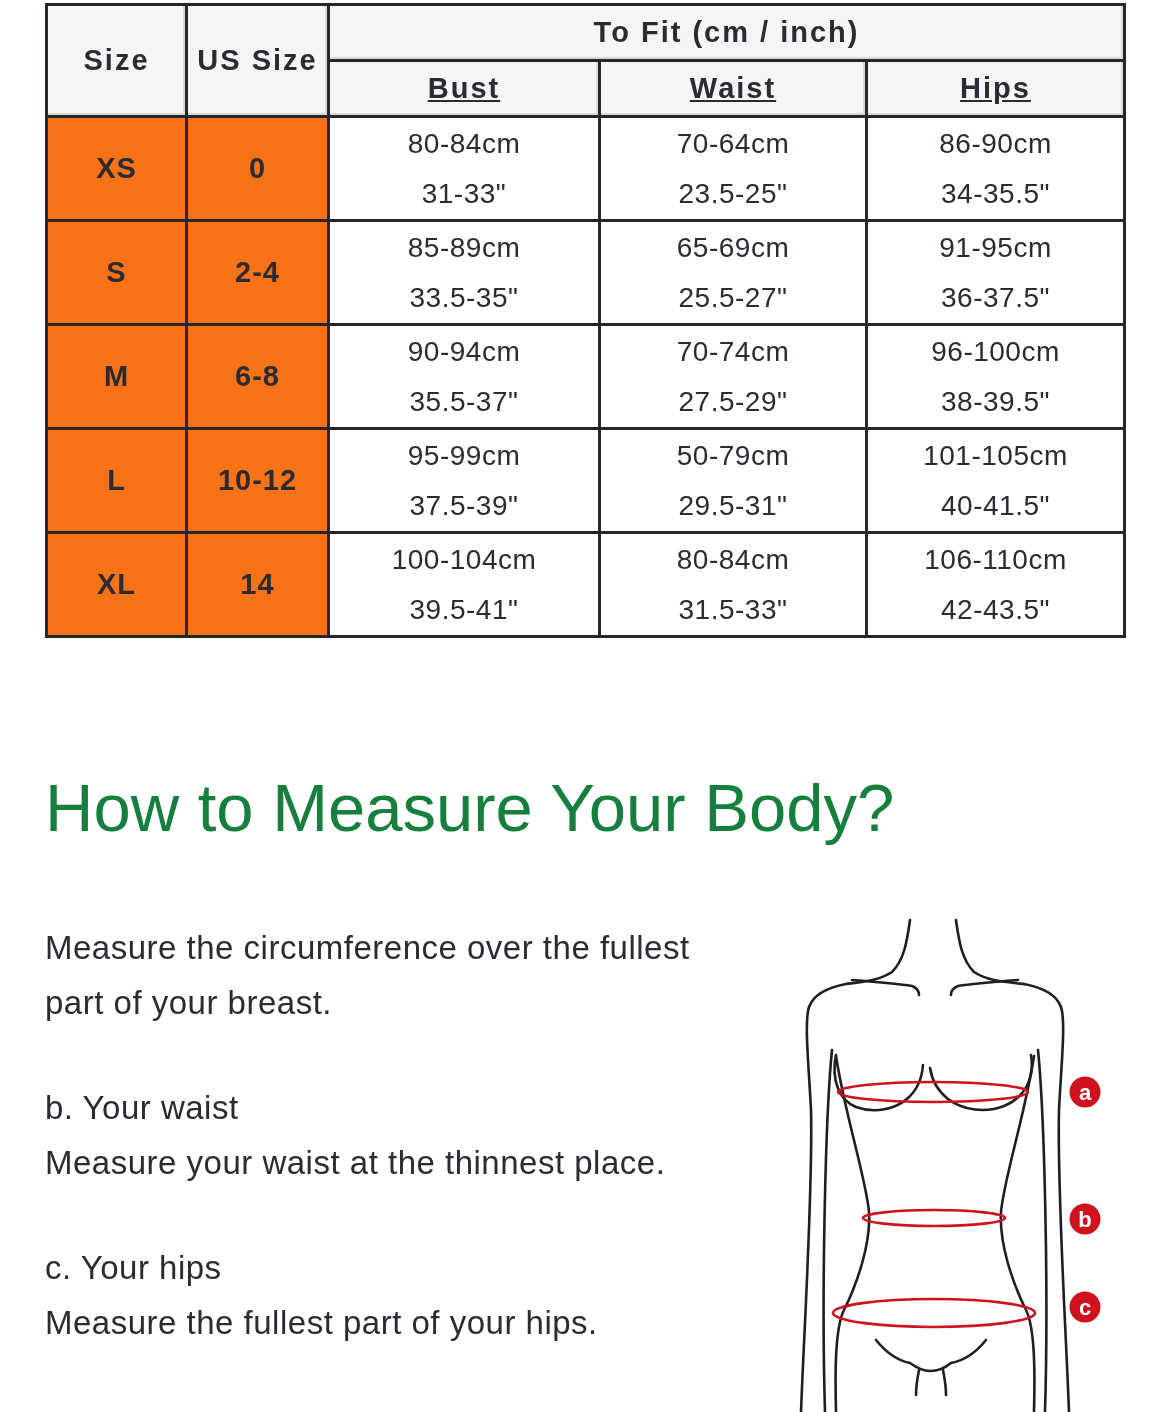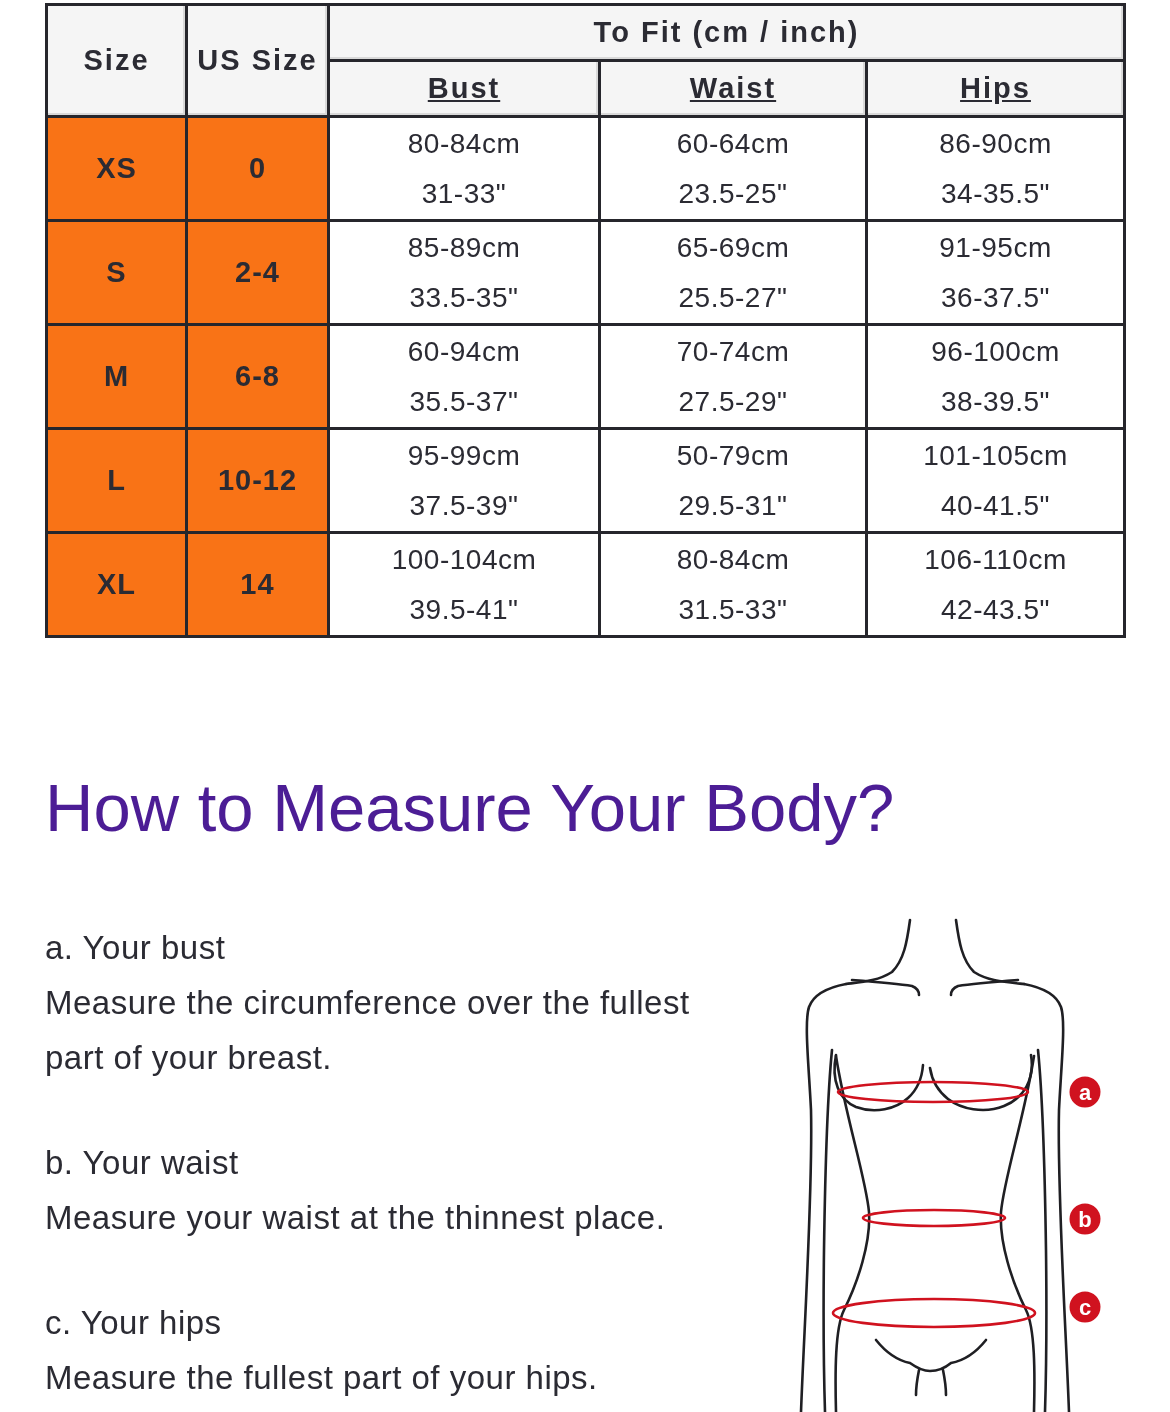--- a/index.html
+++ b/index.html
@@ -21,21 +21,21 @@
   tr.hdr-row1 { height:56px; }
   tr.hdr-row2 { height:56px;text-decoration:underline; }
   tr.body-row { height:104px; }
   td.key-cell { font-weight:700; font-size:29px; letter-spacing:1px; background:#f97316; }
   td.meas-cell { background:#ffffff; font-size:28px; font-weight:400; letter-spacing:.5px; }
   td.meas-cell .cm, td.meas-cell .in { line-height:50px; }
 
   
   .how-title {
     position:absolute; left:45px; top:769px; width:1080px;
-    font-size:67px; font-weight:400; letter-spacing:0px; color:#4c1d95;
+    font-size:67px; font-weight:400; letter-spacing:0px; color:#15803d;
     white-space:nowrap;
   }
 
   
   .steps { position:absolute; left:45px; top:920px; width:735px; }
   .step { margin-bottom:50px; }
   .step-label, .step-desc {
     font-size:33px; line-height:55px; font-weight:400; color:#2b2b33; letter-spacing:.5px;
   }
   .step-desc { white-space:pre-line; }
@@ -75,21 +75,21 @@
       </thead>
       <tbody>
         <tr class="body-row">
           <td class="key-cell">XS</td>
           <td class="key-cell">0</td>
           <td class="meas-cell">
               <div class="cm">80-84cm</div>
               <div class="in">31-33"</div>
             </td>
           <td class="meas-cell">
-              <div class="cm">60-64cm</div>
+              <div class="cm">70-64cm</div>
               <div class="in">23.5-25"</div>
             </td>
           <td class="meas-cell">
               <div class="cm">86-90cm</div>
               <div class="in">34-35.5"</div>
             </td>
         </tr>
         <tr class="body-row">
           <td class="key-cell">S</td>
           <td class="key-cell">2-4</td>
@@ -103,21 +103,21 @@
             </td>
           <td class="meas-cell">
               <div class="cm">91-95cm</div>
               <div class="in">36-37.5"</div>
             </td>
         </tr>
         <tr class="body-row">
           <td class="key-cell">M</td>
           <td class="key-cell">6-8</td>
           <td class="meas-cell">
-              <div class="cm">60-94cm</div>
+              <div class="cm">90-94cm</div>
               <div class="in">35.5-37"</div>
             </td>
           <td class="meas-cell">
               <div class="cm">70-74cm</div>
               <div class="in">27.5-29"</div>
             </td>
           <td class="meas-cell">
               <div class="cm">96-100cm</div>
               <div class="in">38-39.5"</div>
             </td>
@@ -155,21 +155,20 @@
             </td>
         </tr>
       </tbody>
     </table>
   </div>
 
   <h1 class="how-title">How to Measure Your Body?</h1>
 
   <div class="steps">
     <div class="step">
-      <div class="step-label">a. Your bust</div>
       <div class="step-desc">Measure the circumference over the fullest
 part of your breast.</div>
     </div>
     <div class="step">
       <div class="step-label">b. Your waist</div>
       <div class="step-desc">Measure your waist at the thinnest place.</div>
     </div>
     <div class="step">
       <div class="step-label">c. Your hips</div>
       <div class="step-desc">Measure the fullest part of your hips.</div>

